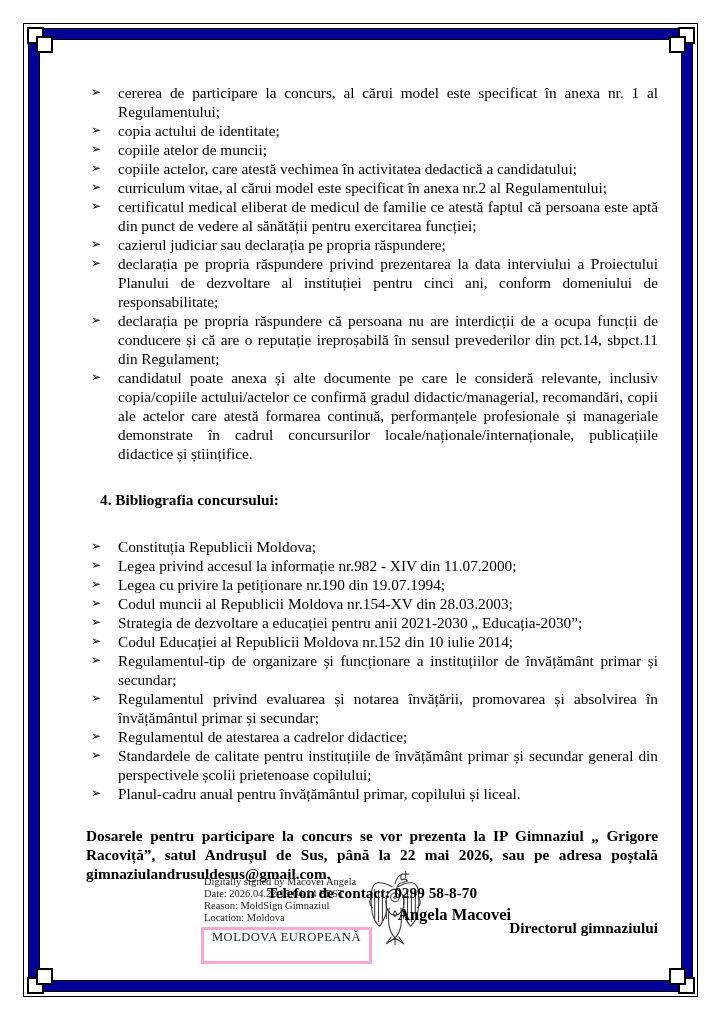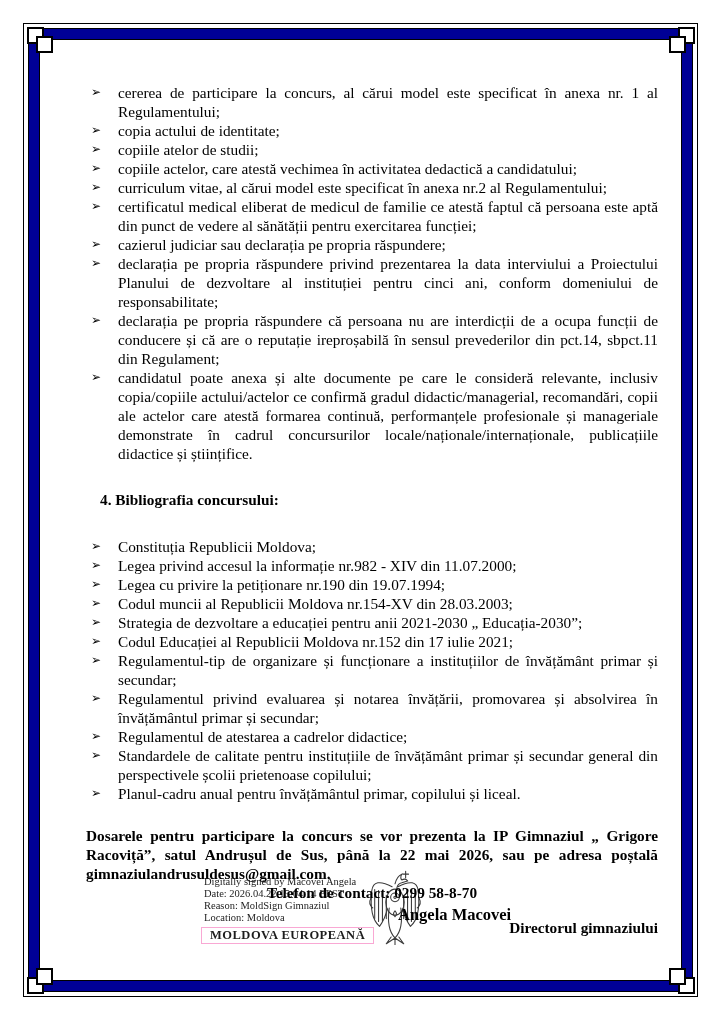--- a/index.html
+++ b/index.html
@@ -29,22 +29,22 @@
   .submission{font-weight:bold;margin-top:23px;}
   .phone-line{font-weight:bold;position:relative;z-index:2;text-align:center;}
   .director-row{font-weight:bold;margin-top:16px;position:relative;z-index:2;text-align:right;}
   
   .sig-block{
     position:absolute;left:190px;top:876px;z-index:1;width:230px;
     font-size:10.5px;line-height:12px;color:#1d1d1d;text-align:left;margin-left:14px;
   }
   .stamp-box{
     display:inline-block;margin-top:3px;margin-left:-3px;
-    border:1px solid #f9a8d4;padding:1px 8px 2px 8px;
-    font-size:12.5px;letter-spacing:.5px;color:#1d1d1d;background:#fff;font-weight:bold;
+    border:3px solid #f9a8d4;padding:1px 8px 18px 8px;
+    font-size:12.5px;letter-spacing:.5px;color:#1d1d1d;background:#fff;
   }
   .emblem{position:absolute;left:366px;top:869px;z-index:0;}
   .director-name{
     position:absolute;left:398px;top:905px;z-index:3;
     font-weight:bold;font-size:16.5px;
   }
 </style>
 </head>
 <body>
 
@@ -59,39 +59,39 @@
   <div class="corner-sq" style="left:27px;top:977px;"></div>
   <div class="corner-sq" style="left:36px;top:968px;"></div>
   <div class="corner-sq" style="left:678px;top:977px;"></div>
   <div class="corner-sq" style="left:669px;top:968px;"></div>
 
   <div class="content">
 
     <div>
       <div class="bullet-item"><span class="glyph">➢</span><span>cererea de participare la concurs, al cărui model este specificat în anexa nr. 1 al Regulamentului;</span></div>
       <div class="bullet-item"><span class="glyph">➢</span><span>copia actului de identitate;</span></div>
-      <div class="bullet-item"><span class="glyph">➢</span><span>copiile atelor de studii;</span></div>
+      <div class="bullet-item"><span class="glyph">➢</span><span>copiile atelor de muncii;</span></div>
       <div class="bullet-item"><span class="glyph">➢</span><span>copiile actelor, care atestă vechimea în activitatea dedactică a candidatului;</span></div>
       <div class="bullet-item"><span class="glyph">➢</span><span>curriculum  vitae, al cărui model este specificat în anexa nr.2 al Regulamentului;</span></div>
       <div class="bullet-item"><span class="glyph">➢</span><span>certificatul medical eliberat de medicul de familie ce atestă faptul că persoana este aptă din punct de vedere al sănătății pentru exercitarea funcției;</span></div>
       <div class="bullet-item"><span class="glyph">➢</span><span>cazierul judiciar sau declarația pe propria răspundere;</span></div>
       <div class="bullet-item"><span class="glyph">➢</span><span>declarația pe propria răspundere privind prezentarea la data interviului a Proiectului Planului de dezvoltare al instituției pentru cinci ani, conform domeniului de responsabilitate;</span></div>
       <div class="bullet-item"><span class="glyph">➢</span><span>declarația pe propria răspundere că persoana nu are interdicții de a ocupa funcții de conducere și că are o reputație ireproșabilă în sensul prevederilor din pct.14, sbpct.11 din Regulament;</span></div>
       <div class="bullet-item"><span class="glyph">➢</span><span>candidatul poate anexa și alte documente pe care le consideră relevante, inclusiv copia/copiile actului/actelor ce confirmă gradul didactic/managerial, recomandări, copii ale actelor care atestă formarea continuă, performanțele profesionale și manageriale demonstrate în cadrul concursurilor locale/naționale/internaționale, publicațiile didactice și științifice.</span></div>
     </div>
 
     <div class="section-heading">4. Bibliografia concursului:</div>
 
     <div>
       <div class="bullet-item"><span class="glyph">➢</span><span>Constituția Republicii Moldova;</span></div>
       <div class="bullet-item"><span class="glyph">➢</span><span>Legea privind accesul la informație nr.982 - XIV din 11.07.2000;</span></div>
       <div class="bullet-item"><span class="glyph">➢</span><span>Legea cu privire la petiționare nr.190 din 19.07.1994;</span></div>
       <div class="bullet-item"><span class="glyph">➢</span><span>Codul muncii al Republicii Moldova nr.154-XV din 28.03.2003;</span></div>
       <div class="bullet-item"><span class="glyph">➢</span><span>Strategia de dezvoltare a educației pentru anii 2021-2030 „ Educația-2030”;</span></div>
-      <div class="bullet-item"><span class="glyph">➢</span><span>Codul Educației al Republicii Moldova nr.152 din 17 iulie 2021;</span></div>
+      <div class="bullet-item"><span class="glyph">➢</span><span>Codul Educației al Republicii Moldova nr.152 din 10 iulie 2014;</span></div>
       <div class="bullet-item"><span class="glyph">➢</span><span>Regulamentul-tip de organizare și funcționare a instituțiilor de învățământ primar și secundar;</span></div>
       <div class="bullet-item"><span class="glyph">➢</span><span>Regulamentul privind evaluarea și notarea învățării, promovarea și absolvirea în învățământul primar și secundar;</span></div>
       <div class="bullet-item"><span class="glyph">➢</span><span>Regulamentul de atestarea a cadrelor didactice;</span></div>
       <div class="bullet-item"><span class="glyph">➢</span><span>Standardele de calitate pentru instituțiile de învățământ primar și secundar general din perspectivele școlii prietenoase copilului;</span></div>
       <div class="bullet-item"><span class="glyph">➢</span><span>Planul-cadru anual pentru învățământul primar, copilului și liceal.</span></div>
     </div>
 
     <p class="submission" style="margin-bottom:0;">Dosarele pentru participare la concurs se vor prezenta la IP Gimnaziul „ Grigore Racoviță”, satul Andrușul de Sus, până la 22 mai 2026, sau pe adresa poștală gimnaziulandrusuldesus@gmail.com.</p>
     <div class="phone-line">Telefon de contact: 0299 58-8-70</div>
     <div class="director-row">Directorul gimnaziului</div>

